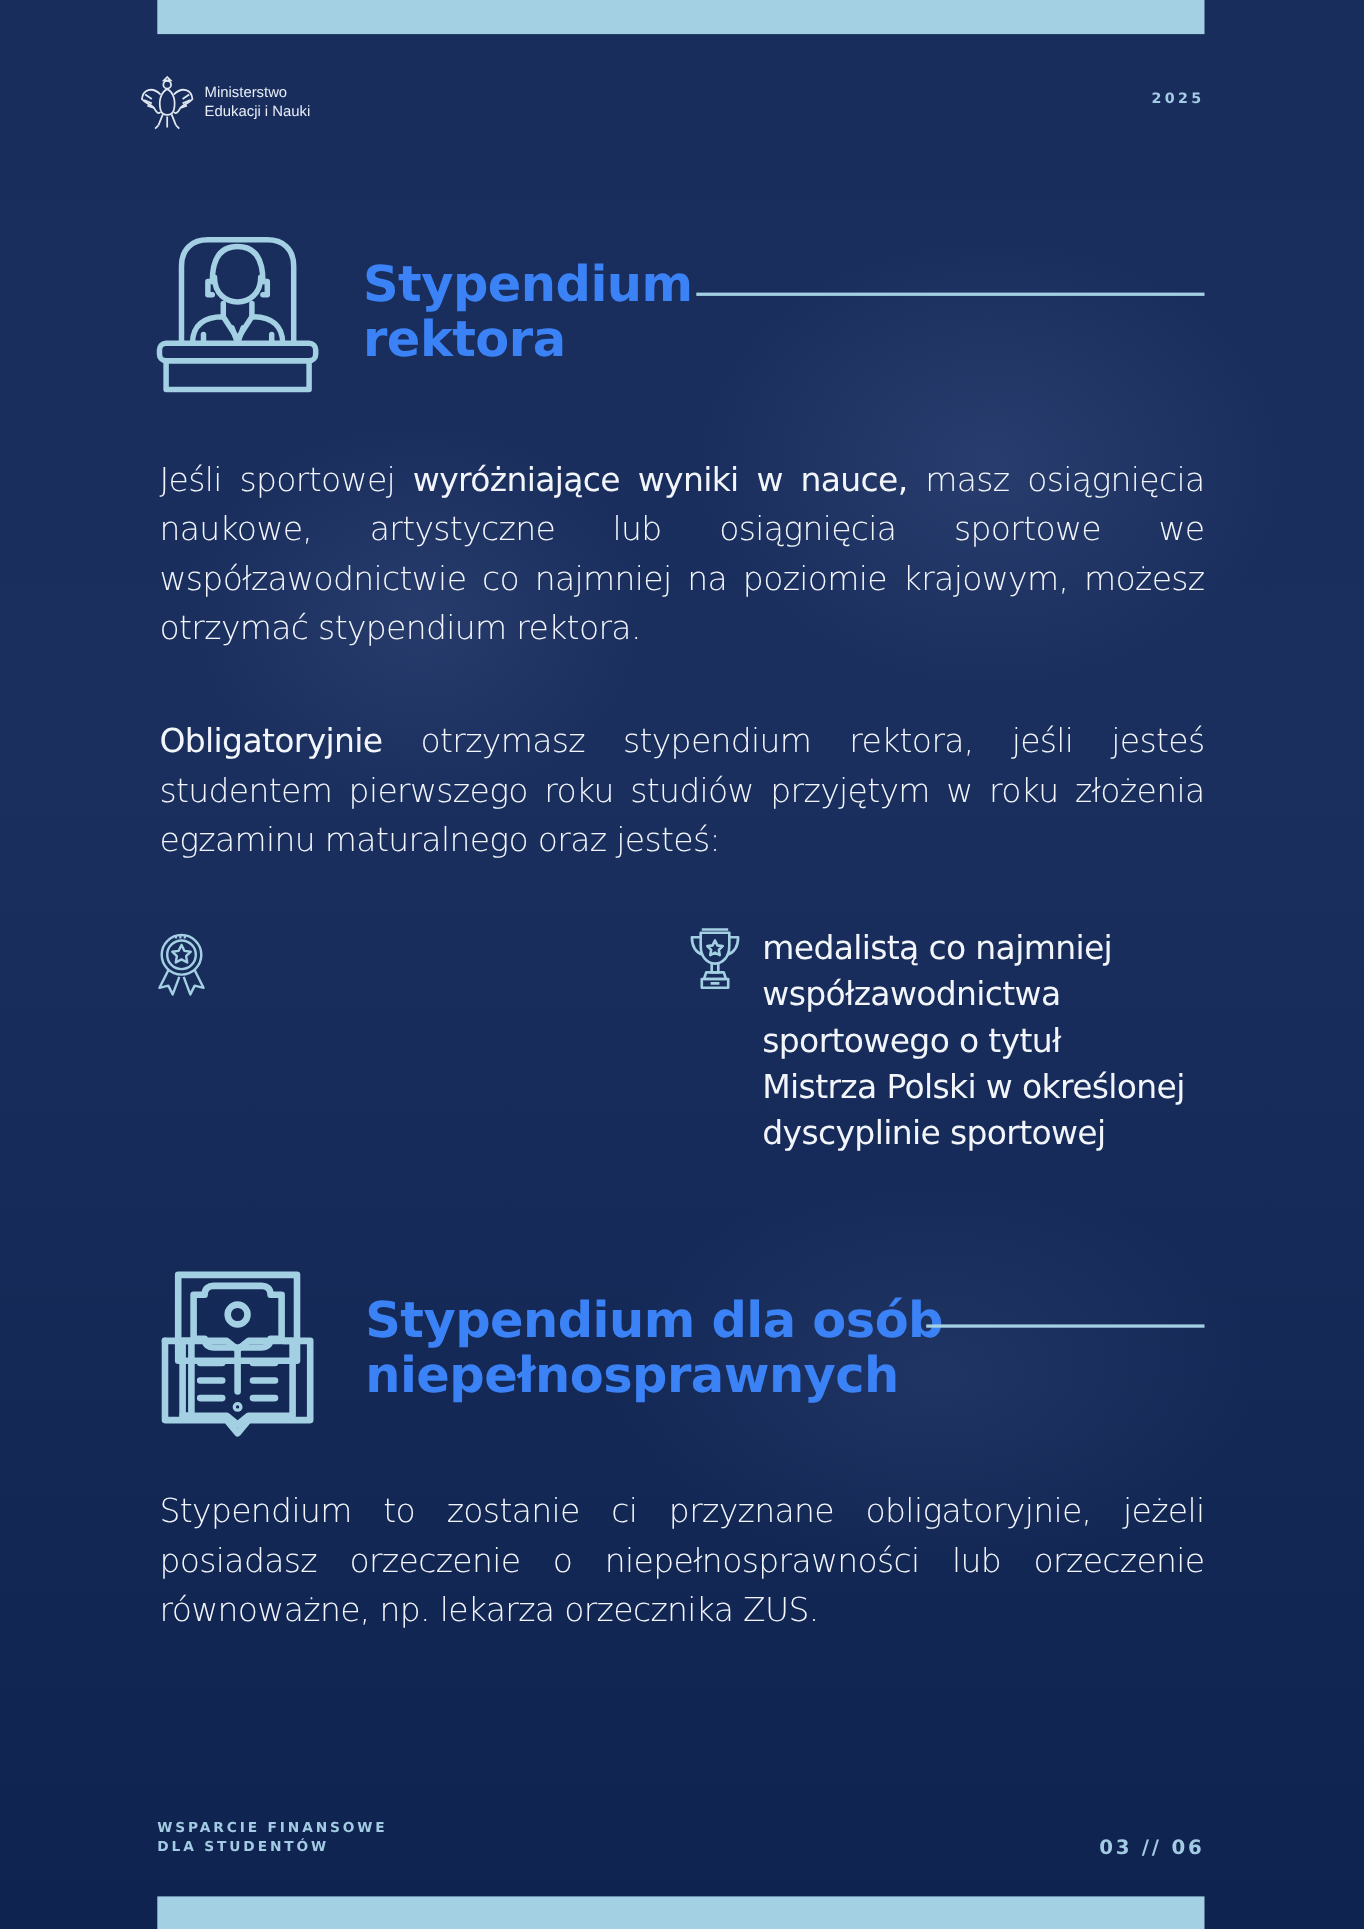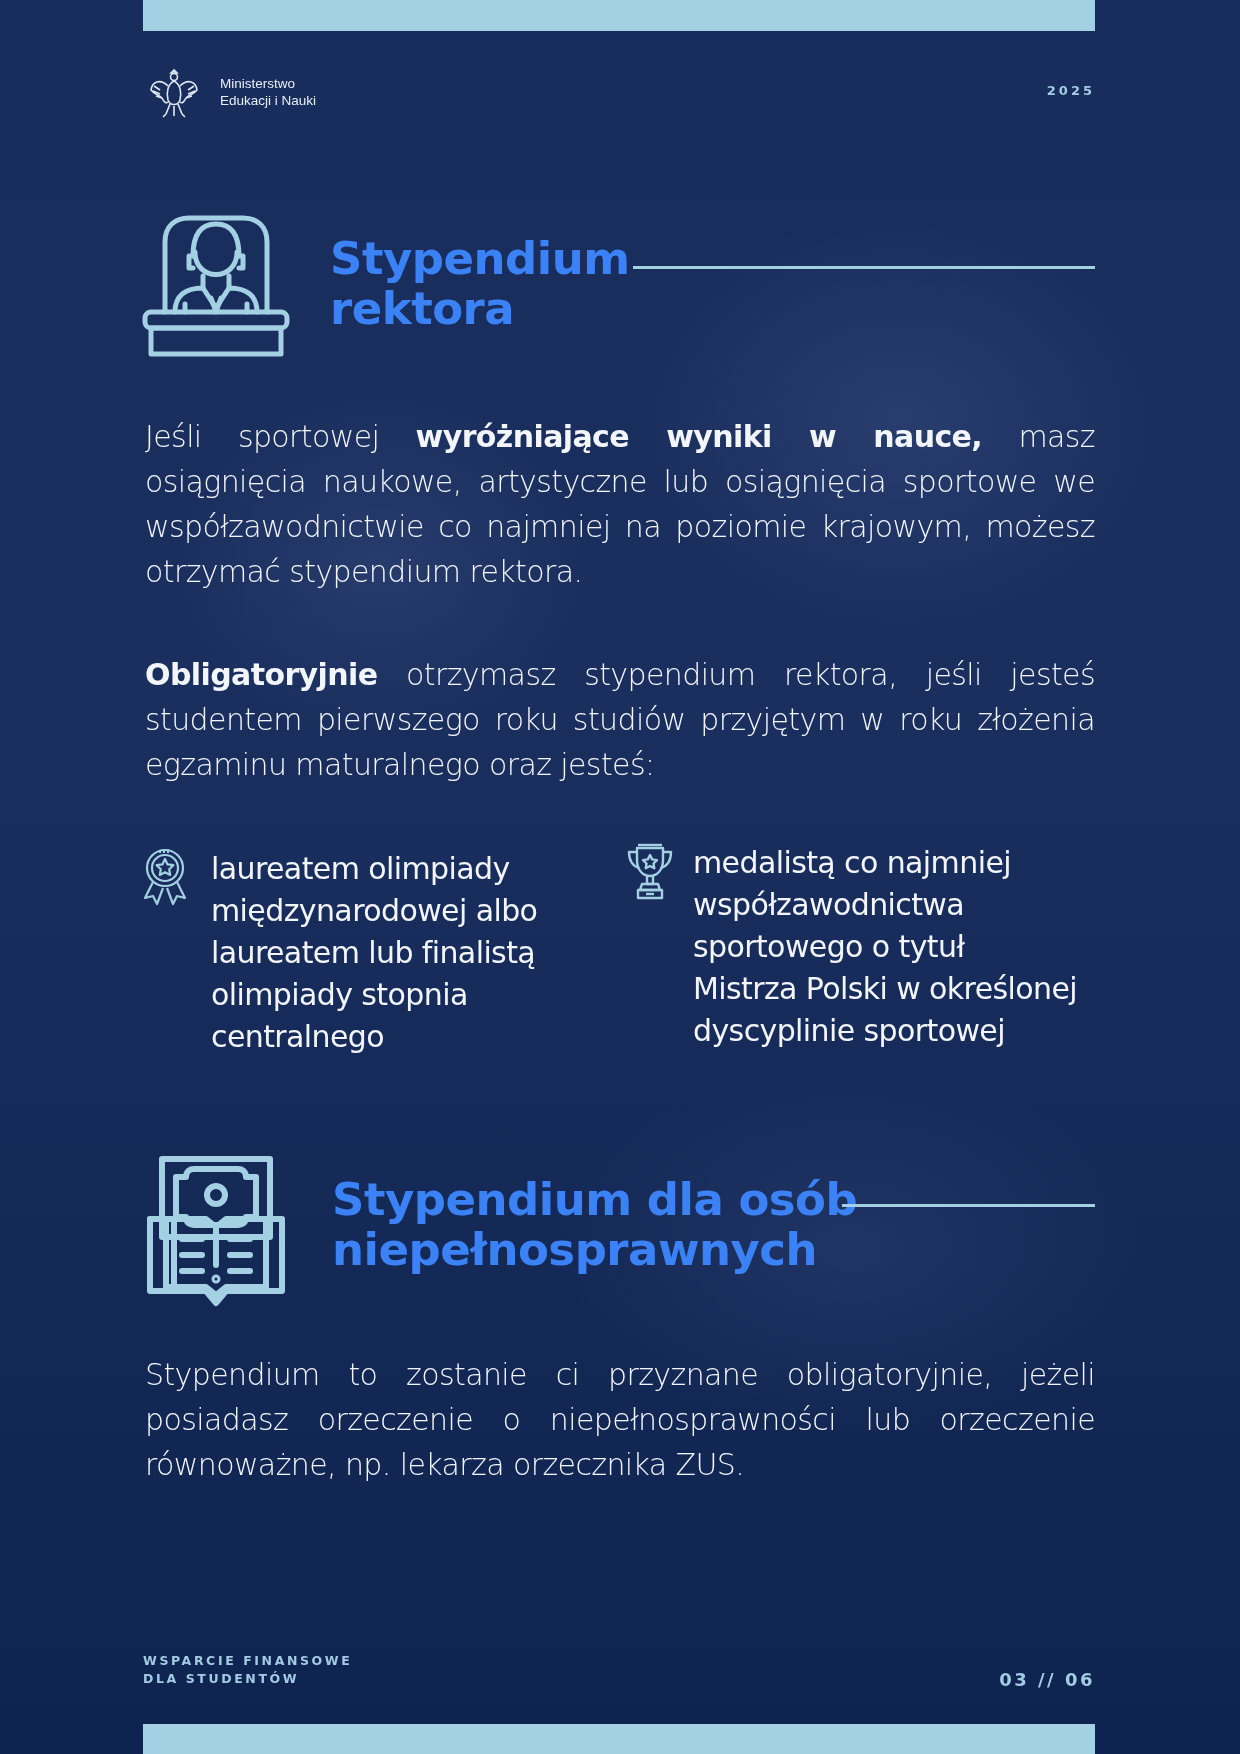--- a/index.html
+++ b/index.html
@@ -14,40 +14,40 @@
       background:
         radial-gradient(ellipse 380px 300px at 900px 420px, rgba(70,90,140,0.35), transparent 70%),
         radial-gradient(ellipse 300px 250px at 380px 560px, rgba(80,100,150,0.25), transparent 70%),
         radial-gradient(ellipse 420px 260px at 850px 1250px, rgba(60,80,130,0.3), transparent 70%),
         linear-gradient(180deg, #182d5c 0%, #1a2f5e 40%, #142856 75%, #0f2350 100%);
     }
     .band { position: absolute; left: 143px; width: 952px; background: #a3d0e3; }
     .band.top { top: 0; height: 31px; }
     .band.bottom { bottom: 0; height: 30px; }
 
-    .logo { position: absolute; left: 148px; top: 64px; display: flex; align-items: center; gap: 20px; }
+    .logo { position: absolute; left: 126px; top: 64px; display: flex; align-items: center; gap: 8px; }
     .logo svg { width: 52px; height: 56px; }
     .logo-text { font-family: "Liberation Sans", sans-serif; font-size: 13.5px; line-height: 17px; color: #e8eef7; }
     .year { position: absolute; right: 145px; top: 83px; font-size: 13px; letter-spacing: 3px; color: #a3cbe3; font-weight: bold; }
 
     .section-head { position: absolute; display: flex; align-items: center; }
     .icon-big svg { display: block; }
     .title {
       font-family: "DejaVu Sans", sans-serif; font-weight: bold; font-size: 45px;
       line-height: 50px; color: #3b82f6; letter-spacing: -0.5px;
     }
     .rule { position: absolute; height: 3px; background: #a3d0e3; }
 
     .para {
       position: absolute; left: 145px; width: 950px;
       font-family: "DejaVu Sans", sans-serif; font-weight: 300;
       font-size: 30px; line-height: 45px; text-align: justify; color: #f2f5fa;
       letter-spacing: -0.6px;
     }
-    .para b { font-weight: bold; }
+    .para b { font-weight: normal; }
     .list-item { position: absolute; display: flex; align-items: flex-start; }
     .list-item .txt {
       font-family: "DejaVu Sans", sans-serif; font-size: 30px; line-height: 42px;
       color: #f2f5fa; letter-spacing: -0.6px; white-space: pre-line;
     }
     .footer-left {
       position: absolute; left: 143px; top: 1652px;
       font-size: 12.5px; line-height: 18px; letter-spacing: 2.6px; color: #a3cbe3; font-weight: bold;
     }
     .footer-right {
@@ -116,25 +116,20 @@
   <span style="width:70px; flex:none;">
     <svg width="48" height="58" viewBox="0 0 48 58" fill="none" stroke="#a3d0e3" stroke-width="2.2" stroke-linejoin="round">
       <circle cx="24" cy="20" r="18"></circle>
       <circle cx="24" cy="20" r="13"></circle>
       <path d="M24 11 l2.6 5.4 5.8 .8 -4.2 4 1 5.8 -5.2 -2.8 -5.2 2.8 1 -5.8 -4.2 -4 5.8 -.8 z"></path>
       <path d="M12 34 L4 50 L12 48 L16 56 L22 40"></path>
       <path d="M36 34 L44 50 L36 48 L32 56 L26 40"></path>
       <path d="M18 4 h12" stroke-dasharray="2 2"></path>
     </svg>
   </span>
-  <span class="txt">laureatem olimpiady
-międzynarodowej albo
-laureatem lub finalistą
-olimpiady stopnia
-centralnego</span>
 </div>
 
 <div class="list-item" style="left:625px; top:842px; width:470px;">
   <span style="width:68px; flex:none;">
     <svg width="50" height="58" viewBox="0 0 50 58" fill="none" stroke="#a3d0e3" stroke-width="2.4" stroke-linejoin="round">
       <path d="M13 3 h24"></path>
       <path d="M12 6 h26 v12 C38 28 32 34 25 34 C18 34 12 28 12 18 Z"></path>
       <path d="M12 10 H4 C4 20 8 24 14 26"></path>
       <path d="M38 10 H46 C46 20 42 24 36 26"></path>
       <path d="M25 13 l2.2 4.4 4.8 .7 -3.5 3.4 .8 4.8 -4.3 -2.3 -4.3 2.3 .8 -4.8 -3.5 -3.4 4.8 -.7 z"></path>

